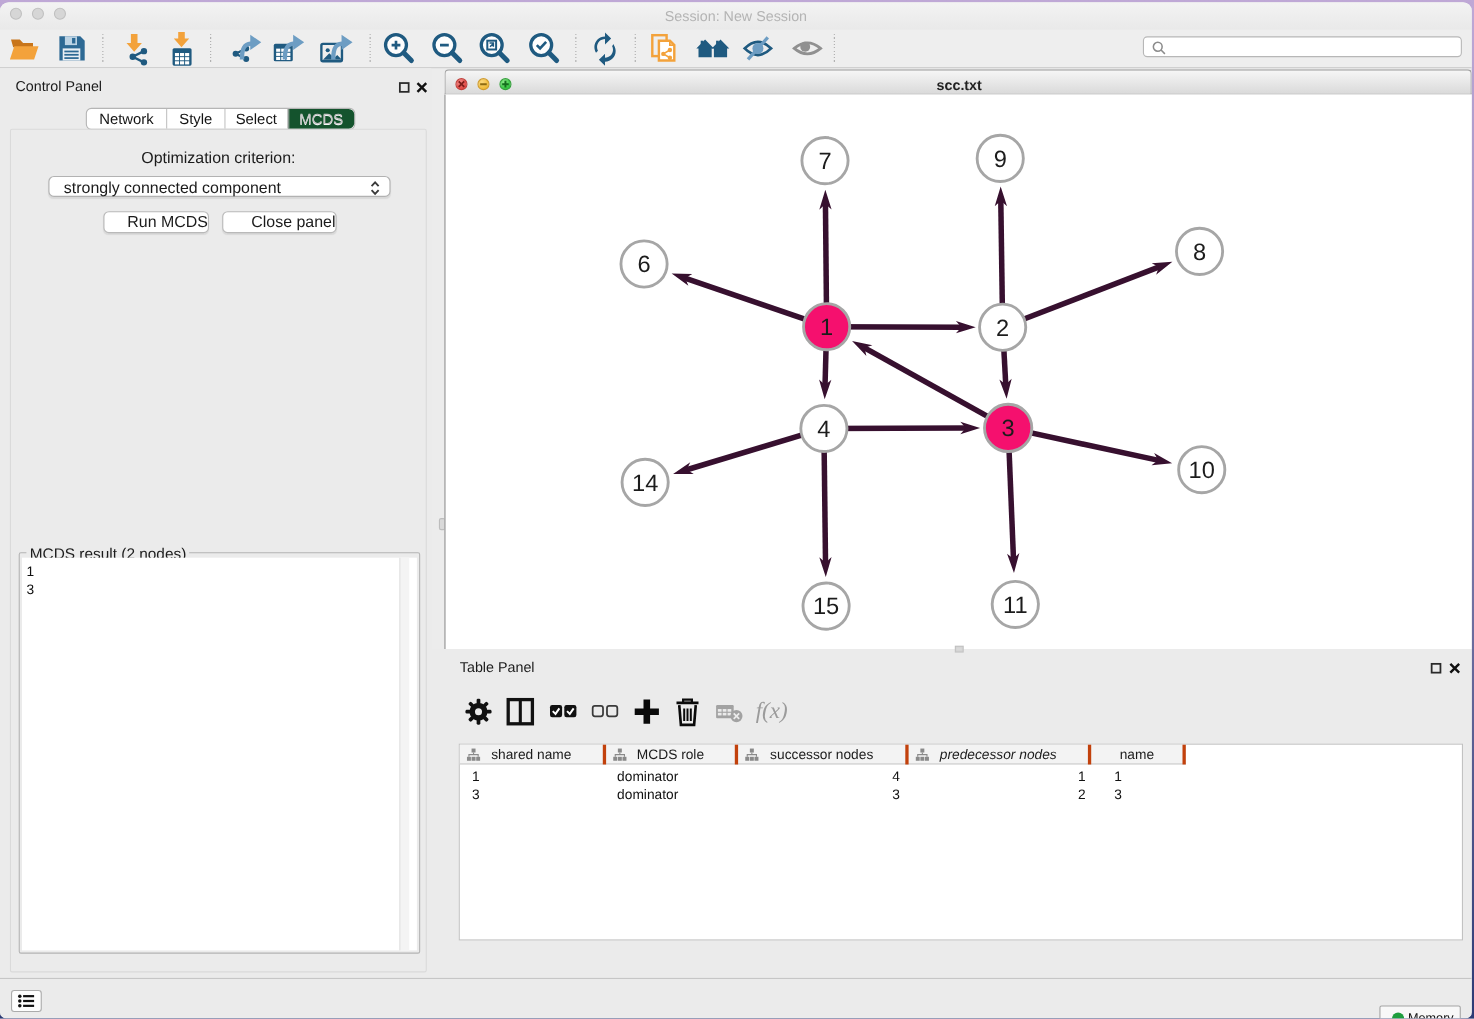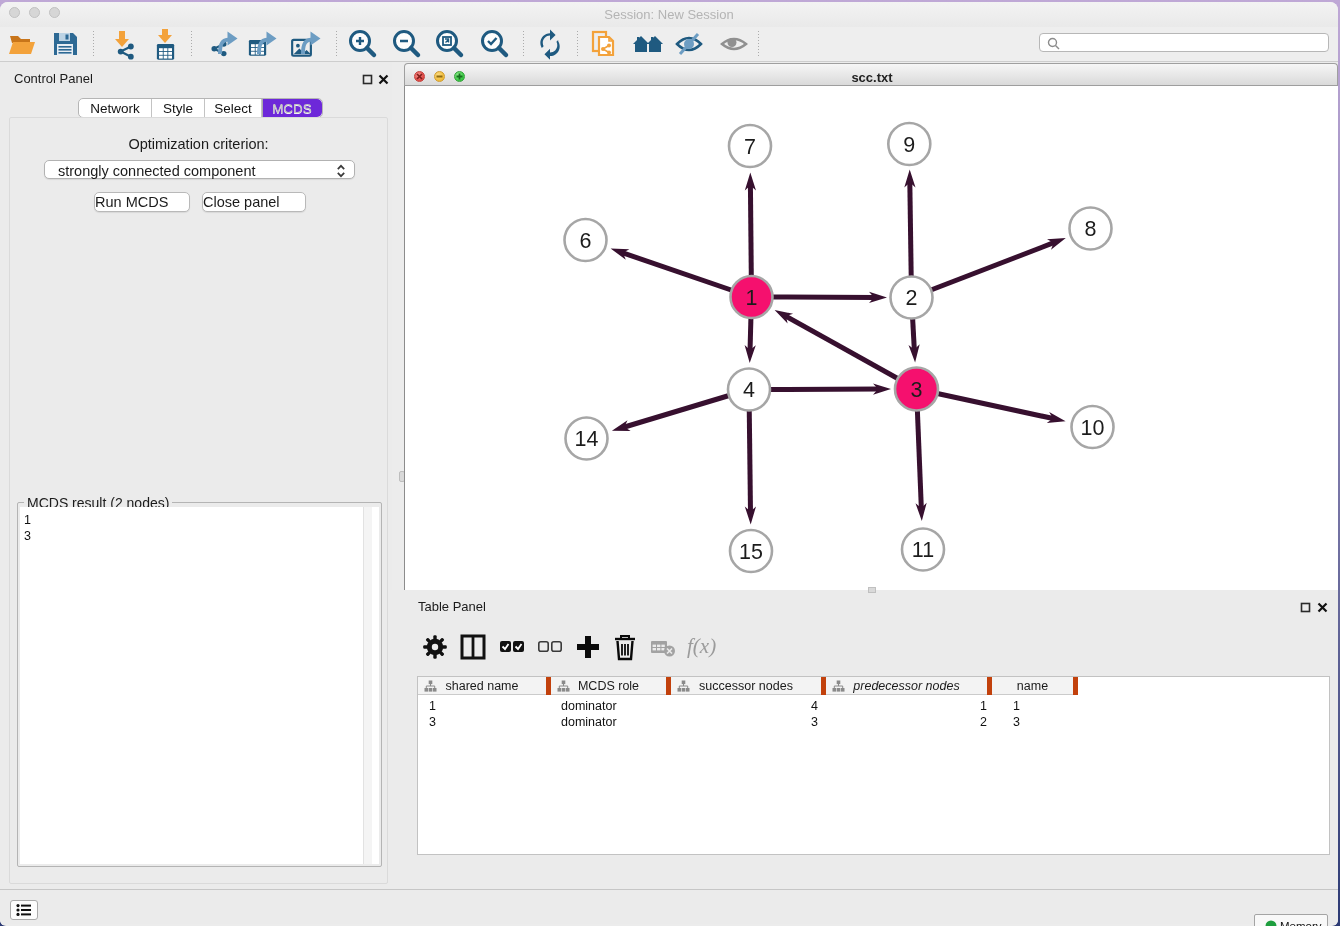--- a/index.html
+++ b/index.html
@@ -16,41 +16,41 @@
 #searchbox { position:absolute; left:1039px; top:6px; width:290px; height:19px; background:#fff; border:1px solid #b7b7b7; border-radius:4px; }
 
 #cpanel { position:absolute; left:0; top:60px; width:392px; height:827px; background:#ebebeb; }
 #cp-title { position:absolute; left:14px; top:9px; font-size:13px; color:#1b1b1b; }
 #cp-tabs { position:absolute; left:78px; top:36px; width:245px; height:20px; background:#fff; border:1px solid #b5b5b5; border-radius:5px; display:flex; font-size:13.5px; color:#141414;justify-content:space-between; }
 #cp-tabs .seg { display:flex; align-items:center; justify-content:center; border-right:1px solid #c3c3c3; }
 #cp-inner { position:absolute; left:9px; top:55px; width:379px; height:767px; border:1px solid #dadada; border-radius:2px; }
 #opt-label { position:absolute; left:0; top:74px; width:397px; text-align:center; font-size:14.5px; color:#1b1b1b; }
 #dropdown { position:absolute; left:44px; top:98px; width:311px; height:19px; background:#fff; border:1px solid #b2b2b2; border-radius:5px; box-shadow:0 1px 1px rgba(0,0,0,0.08); font-size:14.5px; color:#1b1b1b; }
 #dropdown span { position:absolute; left:13px; top:2px; }
-.btn { position:absolute; top:130px; height:20px; background:#fff; border:1px solid #b9b9b9; border-radius:5px; box-shadow:0 1px 1px rgba(0,0,0,0.08); font-size:14.5px; color:#1b1b1b; text-align:left; line-height:19px; }
+.btn { position:absolute; top:130px; height:20px; background:#fff; border:1px solid #b9b9b9; border-radius:5px; box-shadow:0 1px 1px rgba(0,0,0,0.08); font-size:14.5px; color:#1b1b1b; text-align:right; line-height:19px; }
 #groupbox { position:absolute; left:17px; top:440px; width:365px; height:365px; border:1px solid #b4b4b4; border-radius:2px; }
 #gb-label { position:absolute; left:24px; top:433px; background:#ebebeb; padding:0 3px; font-size:14px; color:#1b1b1b; }
 #gb-list { position:absolute; left:20px; top:445px; width:359px; height:357px; background:#fff; font-size:12.5px; color:#111; }
 #gb-scroll { position:absolute; right:7px; top:0px; width:9px; height:357px; background:#f4f4f4; border-left:1px solid #e2e2e2; }
 
 #vsplit-handle { position:absolute; left:399px; top:469px; width:6px; height:11px; background:#d9d9d9; border:1px solid #bdbdbd; border-radius:2px; }
 
 #netframe { position:absolute; left:404px; top:61px; width:934px; height:405px; }
 #nf-title { position:absolute; left:0; top:0; width:934px; height:23px; background:linear-gradient(#f6f6f6,#dadada); border:1px solid #9f9f9f; border-bottom:1px solid #9e9e9e; border-radius:4px 4px 0 0; }
 #nf-title .t { position:absolute; top:5.5px; left:0; width:934px; text-align:center; font-size:13px; font-weight:bold; color:#222; }
 .nfb { position:absolute; top:7px; width:11px; height:11px; border-radius:50%; }
 #nf-content { position:absolute; left:0; top:23px; width:934px; height:504px; background:#fff; border-left:1px solid #8c8c8c; }
 #hsplit-handle { position:absolute; left:868px; top:585px; width:8px; height:6px; background:#d9d9d9; border:1px solid #c0c0c0; z-index:5; }
 
 #tpanel { position:absolute; left:392px; top:588px; width:946px; height:299px; background:#ebebeb; }
 #tp-title { position:absolute; left:26px; top:9px; font-size:13px; color:#1b1b1b; }
 #tp-toolbar { position:absolute; left:25px; top:39px; width:907px; height:40px; }
 #ttable { position:absolute; left:25px; top:86px; width:913px; height:179px; background:#fff; border:1px solid #c2c2c2; }
 #thead { position:absolute; left:0; top:0; width:660px; height:18px; background:#f3f3f3; border-bottom:1px solid #cbcbcb; font-size:12.5px; color:#1b1b1b; }
-.thcell { position:absolute; top:0; height:18px; border-right:5px solid #c2410c; text-align:center; line-height:18px; }
+.thcell { position:absolute; top:0; height:18px; border-right:3px solid #c2410c; text-align:center; line-height:18px; }
 .trow { position:absolute; font-size:12.5px; color:#111; height:16px; line-height:16px; }
 .tcell { position:absolute; top:0; }
 #btabs { position:absolute; left:296px; top:276px; width:352px; height:19px; background:#fff; border:1px solid #b5b5b5; border-radius:5px; display:flex; font-size:13px; letter-spacing:0.35px; color:#141414; }
 #btabs .seg { display:flex; align-items:center; justify-content:center; border-right:1px solid #c3c3c3; }
 
 #statusbar { position:absolute; left:0; top:887px; width:1338px; height:35px; background:#ebebeb; border-top:1px solid #c6c6c6; }
 #listbtn { position:absolute; left:10px; top:10px; width:28px; height:20px; background:#fdfdfd; border:1px solid #ababab; border-radius:3px; }
 #membtn { position:absolute; left:1254px; top:24px; width:74px; height:23px; background:#f8f8f8; border:1px solid #a4a4a4; border-radius:2px; font-size:11.5px; color:#111; }
 </style></head>
 <body>
@@ -209,21 +209,21 @@
     <svg class="abs" style="left:362px;top:12px;" width="11" height="11" viewBox="0 0 11 11">
         <rect x="1.5" y="1.5" width="8" height="8" fill="none" stroke="#2a2a2a" stroke-width="1.6"></rect>
       </svg>
 <svg class="abs" style="left:378px;top:12px;" width="11" height="11" viewBox="0 0 11 11">
         <path d="M1.5 1.5 L9.5 9.5 M9.5 1.5 L1.5 9.5" stroke="#111" stroke-width="2.2"></path>
       </svg>
     <div id="cp-tabs">
       <div class="seg" style="width:73px;">Network</div>
       <div class="seg" style="width:53px;">Style</div>
       <div class="seg" style="width:57px;">Select</div>
-      <div class="seg" style="width:60px; background:#6d28d9; color:#c2c2c2; text-shadow:0 1px 0 #f5f5f5; border-right:none; border-radius:0 5px 5px 0; box-shadow:inset 1px 0 0 #ababab;">MCDS</div>
+      <div class="seg" style="width:60px; background:#14532d; color:#c2c2c2; text-shadow:0 1px 0 #f5f5f5; border-right:none; border-radius:0 5px 5px 0; box-shadow:inset 1px 0 0 #ababab;">MCDS</div>
     </div>
     <div id="cp-inner"></div>
     <div id="dropdown">
         <span>strongly connected component</span>
       <svg width="10" height="14" style="position:absolute;right:8px;top:2.5px;" viewBox="0 0 10 14">
           <path d="M1.8 5.2 L5 1.8 L8.2 5.2 M1.8 8.8 L5 12.2 L8.2 8.8" fill="none" stroke="#3a3a3a" stroke-width="1.7"></path>
         </svg>
     </div>
     <div id="opt-label">Optimization criterion:</div>
     <div class="btn" style="left:94px; width:96px;">Run MCDS</div>

